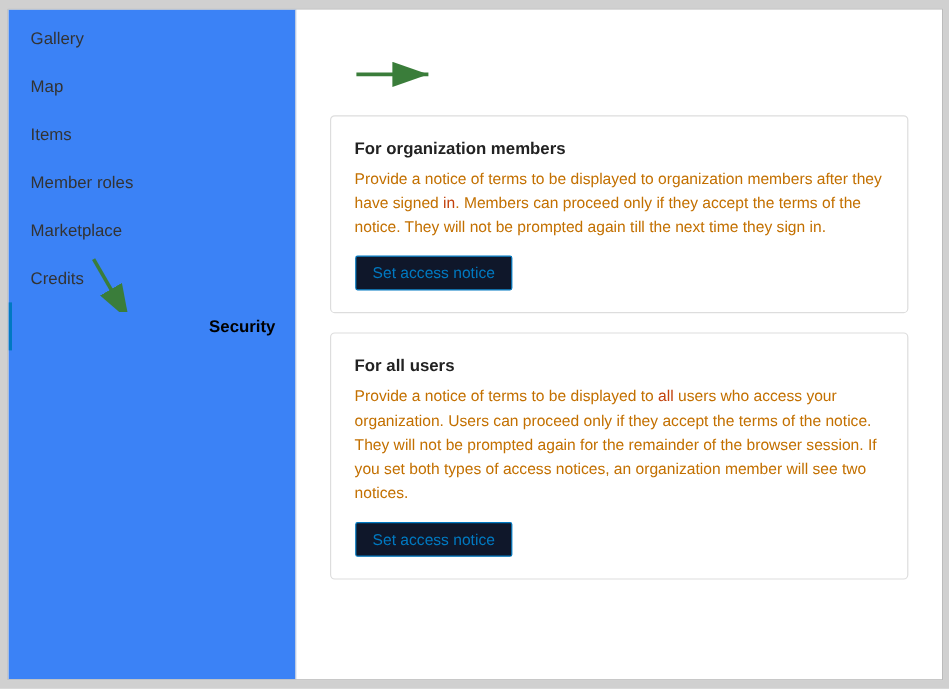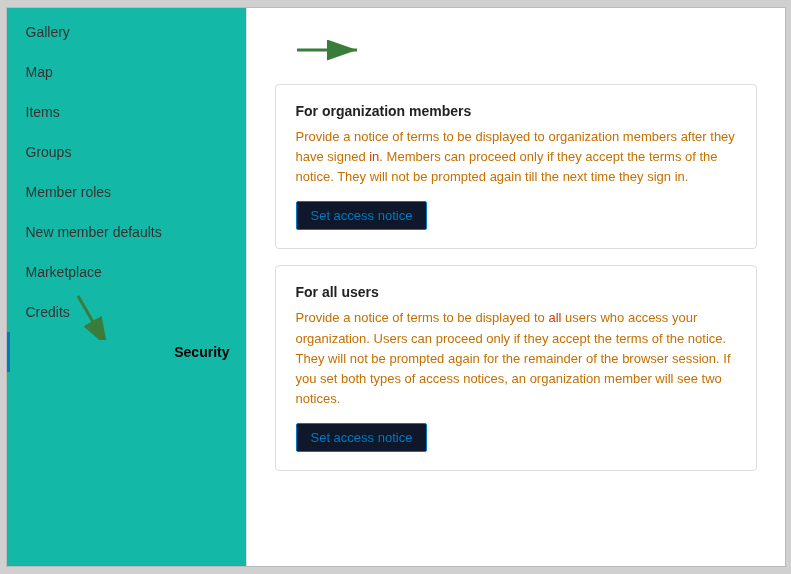--- a/index.html
+++ b/index.html
@@ -18,42 +18,42 @@
       height: 560px;
       background: #f4f4f4;
       border: 1px solid #bbb;
       display: flex;
       overflow: hidden;
     }
     
     .sidebar {
       width: 240px;
       min-width: 240px;
-      background: #14b8a6;
+      background: #3b82f6;
       border-right: 1px solid #ddd;
       overflow-y: auto;
       padding-top: 4px;
     }
     .sidebar-item {
       padding: 12px 16px;
       cursor: pointer;
       color: #333;
       font-size: 14px;
       border-left: 3px solid transparent;
       position: relative;
     }
     .sidebar-item.active {
       border-left: 3px solid #0079c1;
       font-weight: bold;
       color: #000;
     }
     
     .main {
       flex: 1;
-      padding: 28px 28px;
+      padding: 40px 28px;
       overflow-y: auto;
       background: #fff;
       position: relative;
     }
     .page-title {
       font-size: 22px;
       font-weight: bold;
       color: #222;
       margin-bottom: 20px;
       display: flex;
@@ -101,23 +101,21 @@
 <body>
 
 <div class="window">
 
   <div class="sidebar">
 
     <div id="sidebar-items">
         <div class="sidebar-item"><span>Gallery</span></div>
         <div class="sidebar-item"><span>Map</span></div>
         <div class="sidebar-item"><span>Items</span></div>
-        <div class="sidebar-item"><span>Groups</span></div>
         <div class="sidebar-item"><span>Member roles</span></div>
-        <div class="sidebar-item"><span>New member defaults</span></div>
         <div class="sidebar-item"><span>Marketplace</span></div>
         <div class="sidebar-item"><span>Credits</span></div>
         <div class="sidebar-item active" style="position: relative; text-align: right;"><span>Security</span><div style="position: absolute; left: 60px; top: -38px; pointer-events: none;"><svg width="44" height="46" viewBox="0 0 44 46">
         <defs>
           <marker id="ah2" markerWidth="10" markerHeight="7" refX="5" refY="3.5" orient="auto">
             <polygon points="0 0, 10 3.5, 0 7" fill="#3a7d3a"></polygon>
           </marker>
         </defs>
         <line x1="8" y1="2" x2="30" y2="40" stroke="#3a7d3a" stroke-width="3" marker-end="url(#ah2)"></line>
       </svg></div></div>

